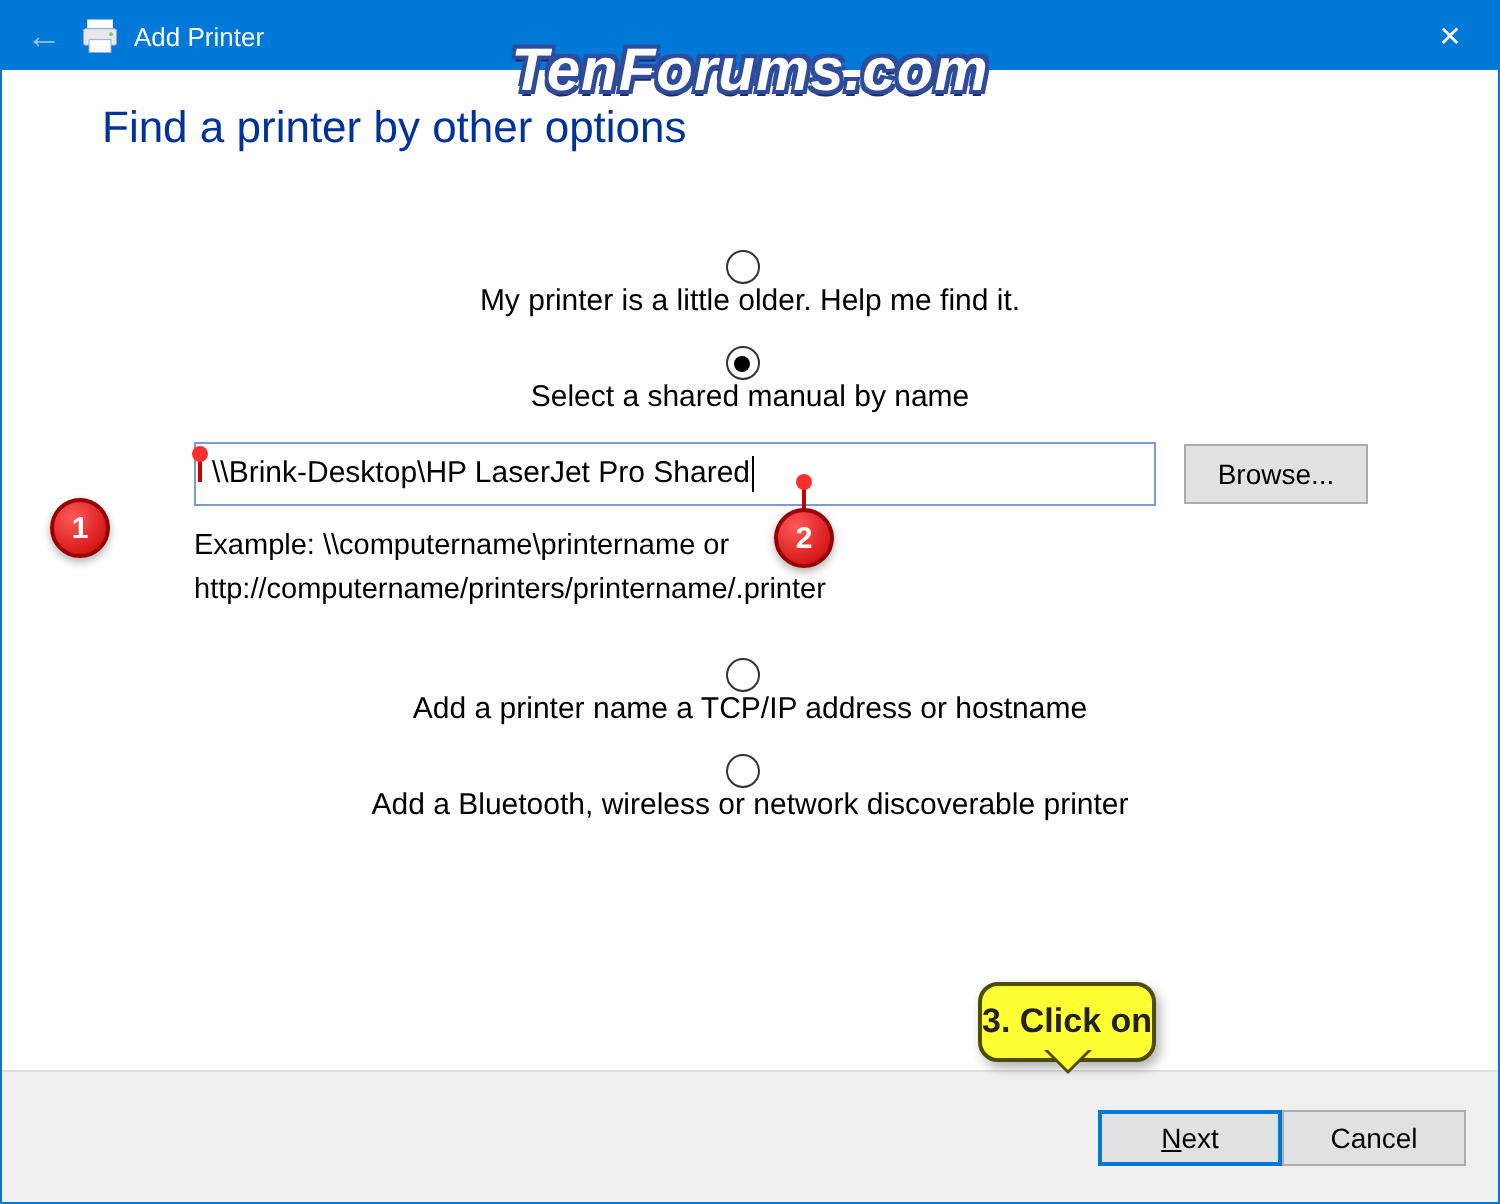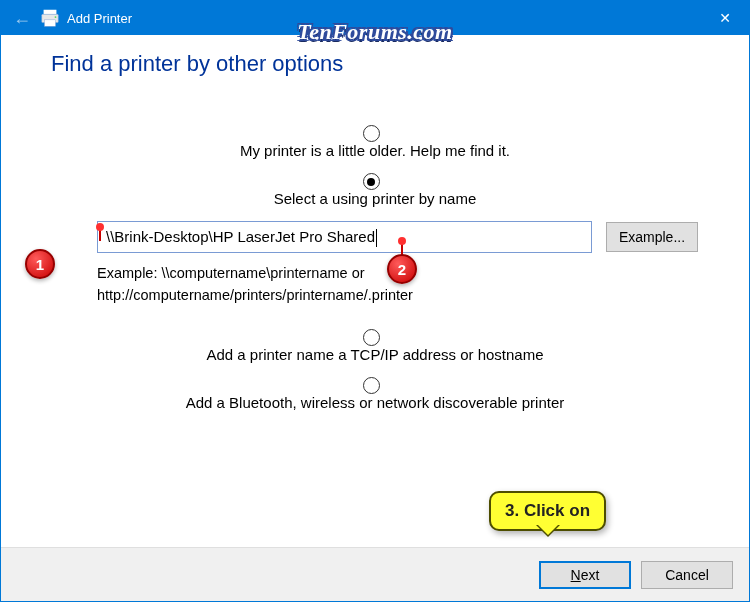--- a/index.html
+++ b/index.html
@@ -71,21 +71,21 @@
     content: "";
     position: absolute;
     left: 3.5px; top: 3.5px;
     width: 8px; height: 8px;
     background: #000;
     border-radius: 50%;
   }
   .input-row {
     display: flex;
     align-items: center;
-    margin: 6px 1px 10px 46px;
+    margin: 6px 15px 10px 46px;
     gap: 14px;
     position: relative;
   }
   .path-input {
     flex: 1;
     border: 1px solid #7a9bd4;
     padding: 6px 8px;
     font-size: 15px;
     height: 32px;
     background: #fff;
@@ -98,51 +98,50 @@
     font-size: 14px;
   }
   .example {
     margin: 2px 0 22px 46px;
     font-size: 14.5px;
     line-height: 1.5;
   }
   .footer {
     position: absolute;
     bottom: 0; left: 0; right: 0;
-    height: 54px;
+    height: 66px;
     background: #f0f0f0;
     border-top: 1px solid #dfdfdf;
     display: flex;
     justify-content: flex-end;
     align-items: center;
     padding-right: 16px;
-    gap: 10px;
     margin-top: 24px;
   }
   .footer button {
     width: 92px; height: 28px;
     border: 1px solid #adadad;
     background: #e1e1e1;
     font-family: inherit;
     font-size: 14px;
   }
   .footer button.primary {
     border: 2px solid #0078d7;
   }
   .und { text-decoration: underline; }
 
   
   .watermark {
     position: absolute;
     top: 18px; left: 0; right: 0;
     text-align: center;
-    font-family: Liberation Serif, serif;
+    font-family: Liberation Sans, sans-serif;
     font-style: italic;
     font-weight: bold;
-    font-size: 22px;
+    font-size: 30px;
     color: #fff;
     text-shadow:
       -2px -2px 0 #2f4b9c, 2px -2px 0 #2f4b9c,
       -2px 2px 0 #2f4b9c, 2px 2px 0 #2f4b9c,
       0 3px 0 #1a2b60;
     pointer-events: none;
     z-index: 50;
     letter-spacing: 0.5px;
   }
 
@@ -168,21 +167,21 @@
   }
   .pin::after{
     content:""; position:absolute; top:-4px; left:-3px;
     width:8px; height:8px; border-radius:50%; background:#ff3030;
   }
   .callout {
     position: absolute;
     background: #ffff33;
     border: 2px solid #4d4d00;
     border-radius: 10px;
-    padding: 8px 14px;
+    padding: 8px 0;
     font-size: 17px;
     font-weight: bold;
     color: #222;
     z-index: 45;
     box-shadow: 2px 3px 6px rgba(0,0,0,0.3);
   }
   .callout::after {
     content:"";
     position:absolute;
     bottom:-16px; left:50%; margin-left:-10px;
@@ -223,28 +222,28 @@
 <div class="content">
   <div class="heading">Find a printer by other options</div>
 
   <div class="radio-row">
     <div class="radio"></div>
     <div>My printer is a little older. Help me find it.</div>
   </div>
 
   <div class="radio-row" style="position:relative;">
     <div class="radio selected"></div>
-    <div>Select a using printer by name</div>
+    <div>Select a shared manual by name</div>
   </div>
 
   <div class="input-row">
     <div class="path-input">
       <span>\\Brink-Desktop\HP LaserJet Pro Shared</span><span class="caret"></span>
     </div>
-    <button class="browse-btn">Example...</button>
+    <button class="browse-btn">Browse...</button>
   </div>
 
   <div class="example">
     <div>Example: \\computername\printername or</div>
     <div>http://computername/printers/printername/.printer</div>
   </div>
 
   <div class="radio-row">
     <div class="radio"></div>
     <div>Add a printer name a TCP/IP address or hostname</div>

